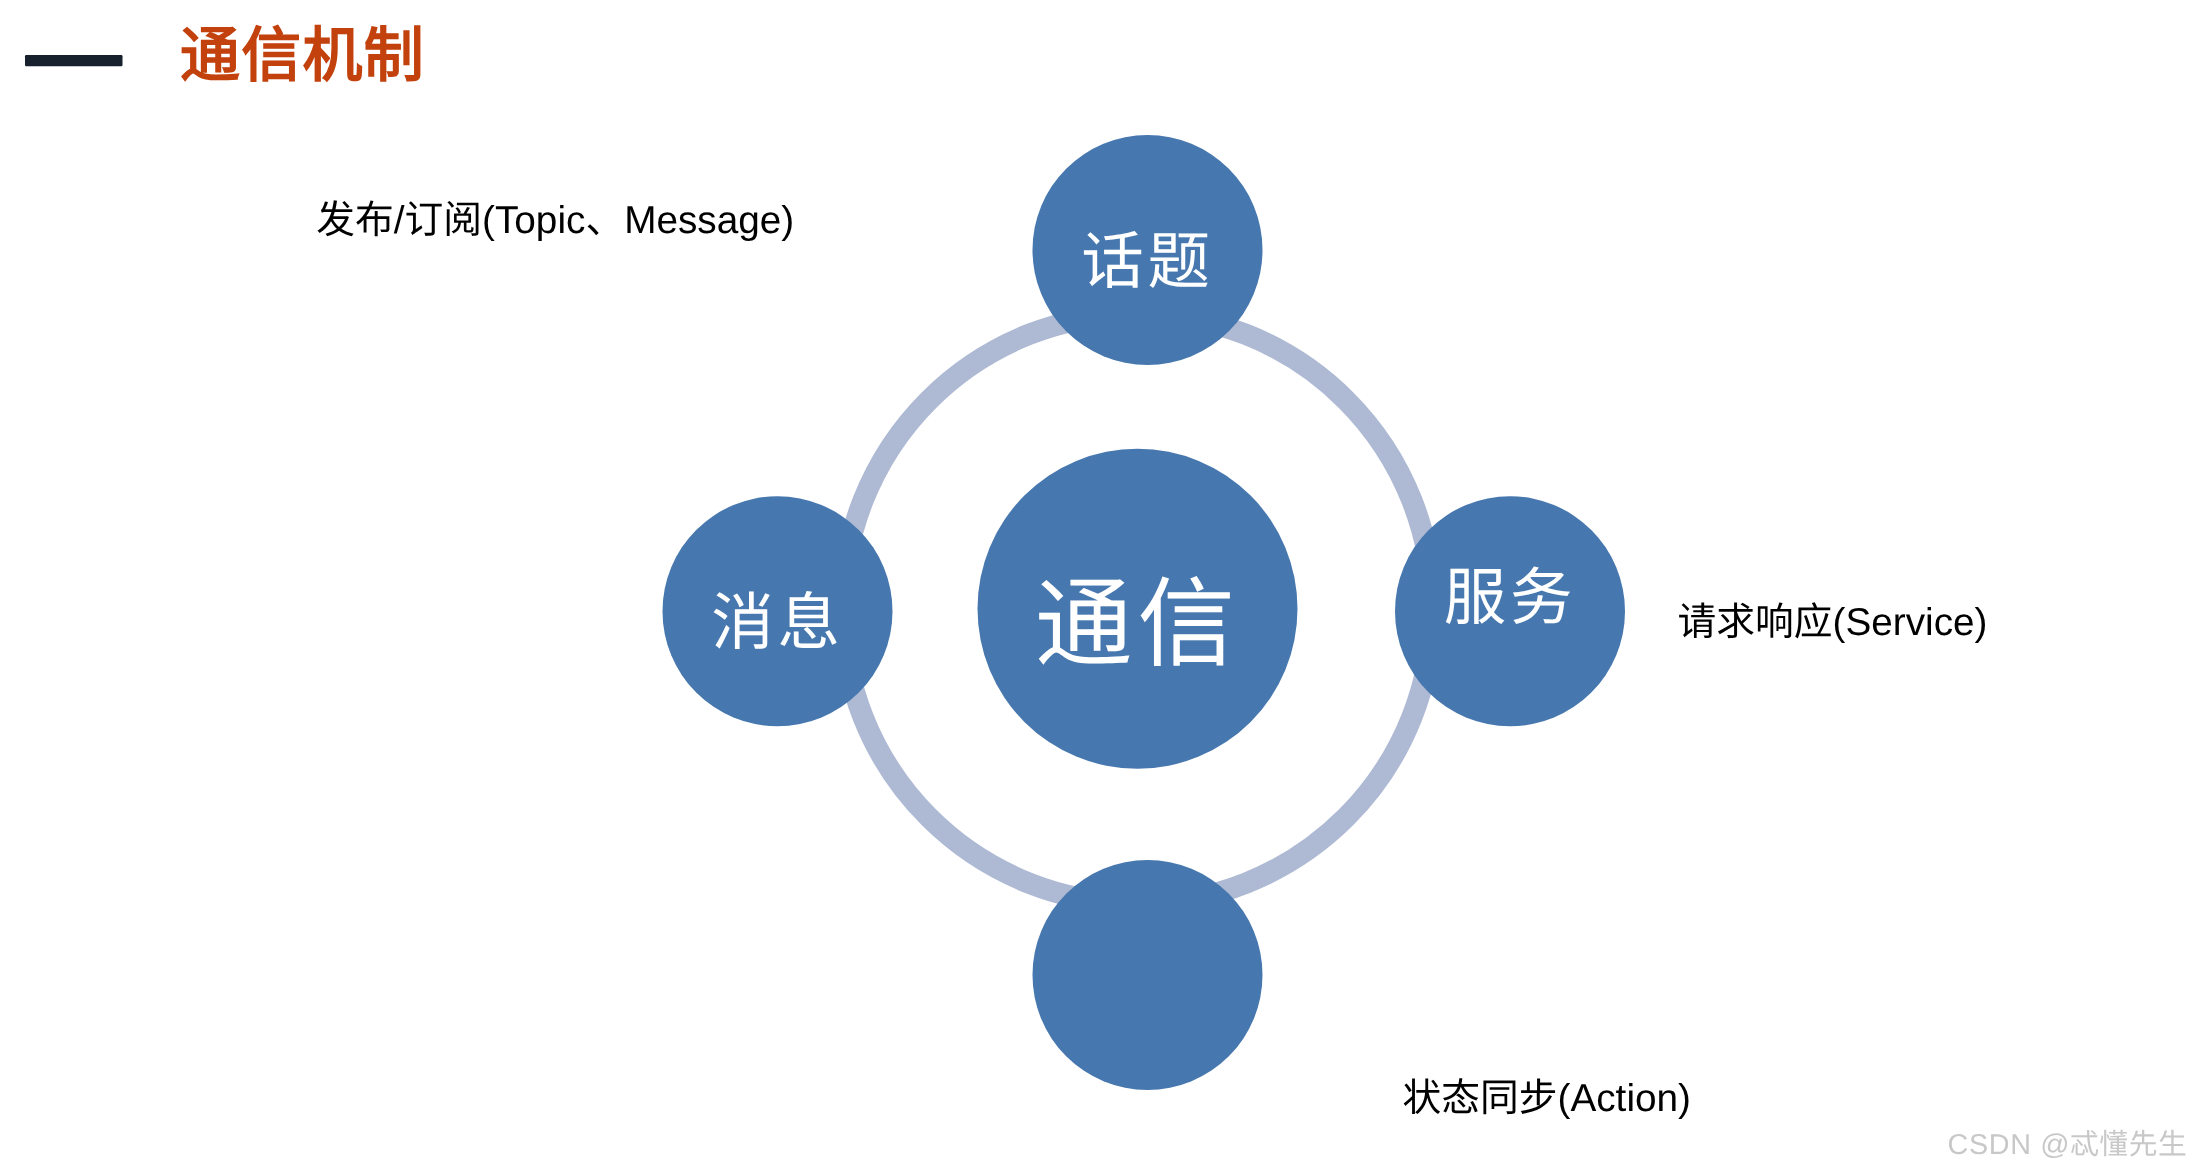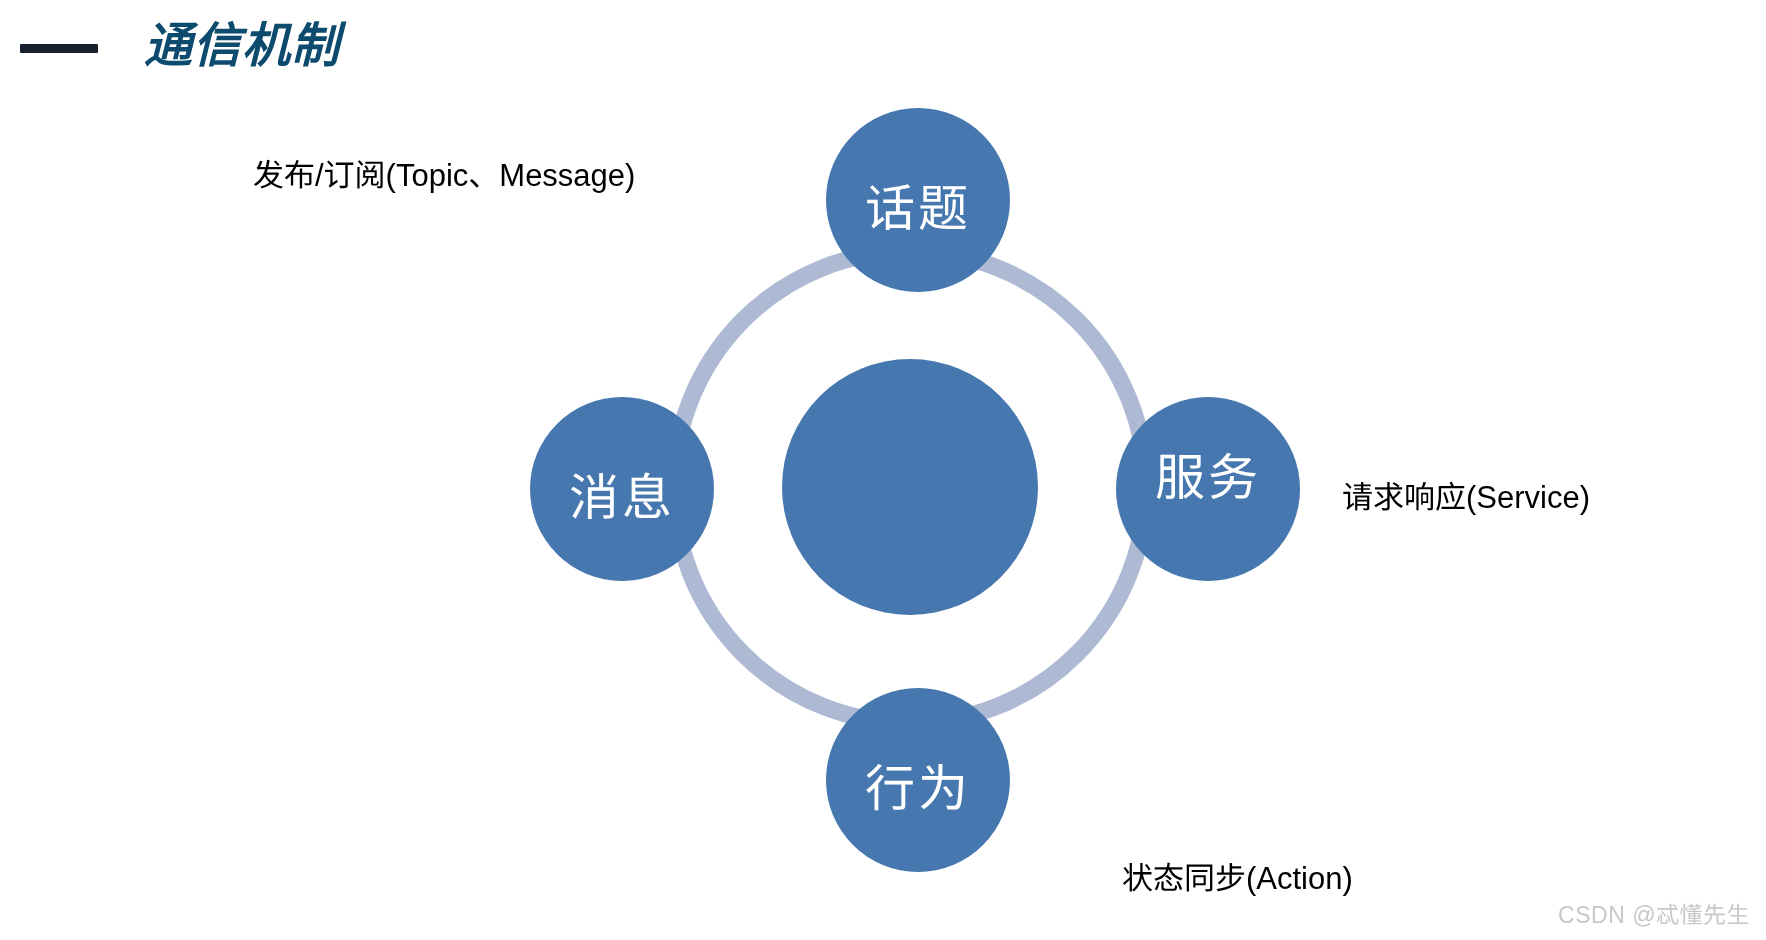--- a/index.html
+++ b/index.html
@@ -98,45 +98,45 @@
     color: #c8c8c8;
     white-space: nowrap;
     letter-spacing: 0.5px;
   }
 </style>
 </head>
 <body style="background: rgb(255, 255, 255);">
 
 <div id="title-bar">
   <div id="title-dash" style="background: rgb(23, 32, 45);"></div>
-  <div id="title-text" style="color: #0c4a6e; font-style: italic;">通信机制</div>
+  <div id="title-text" style="color: #c2410c;">通信机制</div>
 </div>
 
 <div id="diagram">
 
   <svg id="diagram-svg" width="1766" height="940" viewBox="0 0 1766 940">
 
     <circle id="svg-ring" fill="none" cx="910" cy="487" r="236" stroke="#aebad4" stroke-width="17"></circle>
 
     <circle id="svg-node-topic" cx="918" cy="200" r="92" fill="#4677ae"></circle>
     <circle id="svg-node-message" cx="622" cy="489" r="92" fill="#4677ae"></circle>
     <circle id="svg-node-service" cx="1208" cy="489" r="92" fill="#4677ae"></circle>
     <circle id="svg-node-action" cx="918" cy="780" r="92" fill="#4677ae"></circle>
 
     <circle id="svg-node-center" cx="910" cy="487" r="128" fill="#4677ae"></circle>
   </svg>
 
+  <div class="node-label center" style="left: 910px; top: 492px; color: rgb(255, 255, 255);">通信</div>
 
   <div class="node-label satellite" style="left: 622px; top: 493px; color: rgb(255, 255, 255);">消息</div>
 
   <div class="node-label satellite" style="left: 918px; top: 204px; color: rgb(255, 255, 255);">话题</div>
 
   <div class="node-label satellite" style="left: 1208px; top: 473px; color: rgb(255, 255, 255);">服务</div>
 
-  <div class="node-label satellite" style="left: 918px; top: 784px; color: rgb(255, 255, 255);">行为</div>
 
   <div id="caption-service" class="caption" style="color: rgb(0, 0, 0);">请求响应(Service)</div>
 
   <div id="caption-topic" class="caption" style="color: rgb(0, 0, 0);">发布/订阅(Topic、Message)</div>
 
   <div id="caption-action" class="caption" style="color: rgb(0, 0, 0);">状态同步(Action)</div>
 </div>
 
 <div id="watermark" style="color: rgb(200, 200, 200);">CSDN @忒懂先生</div>
 

